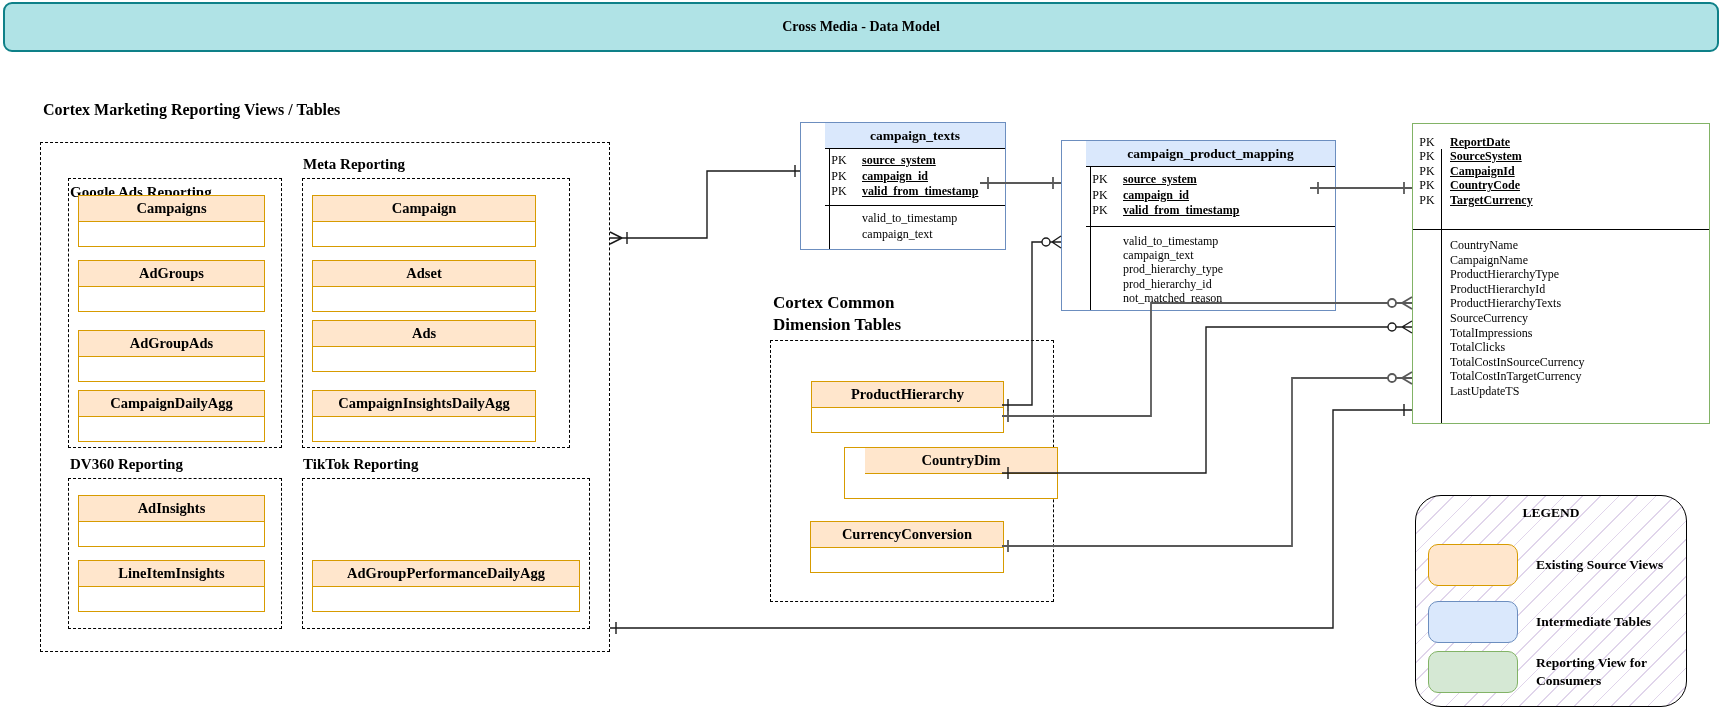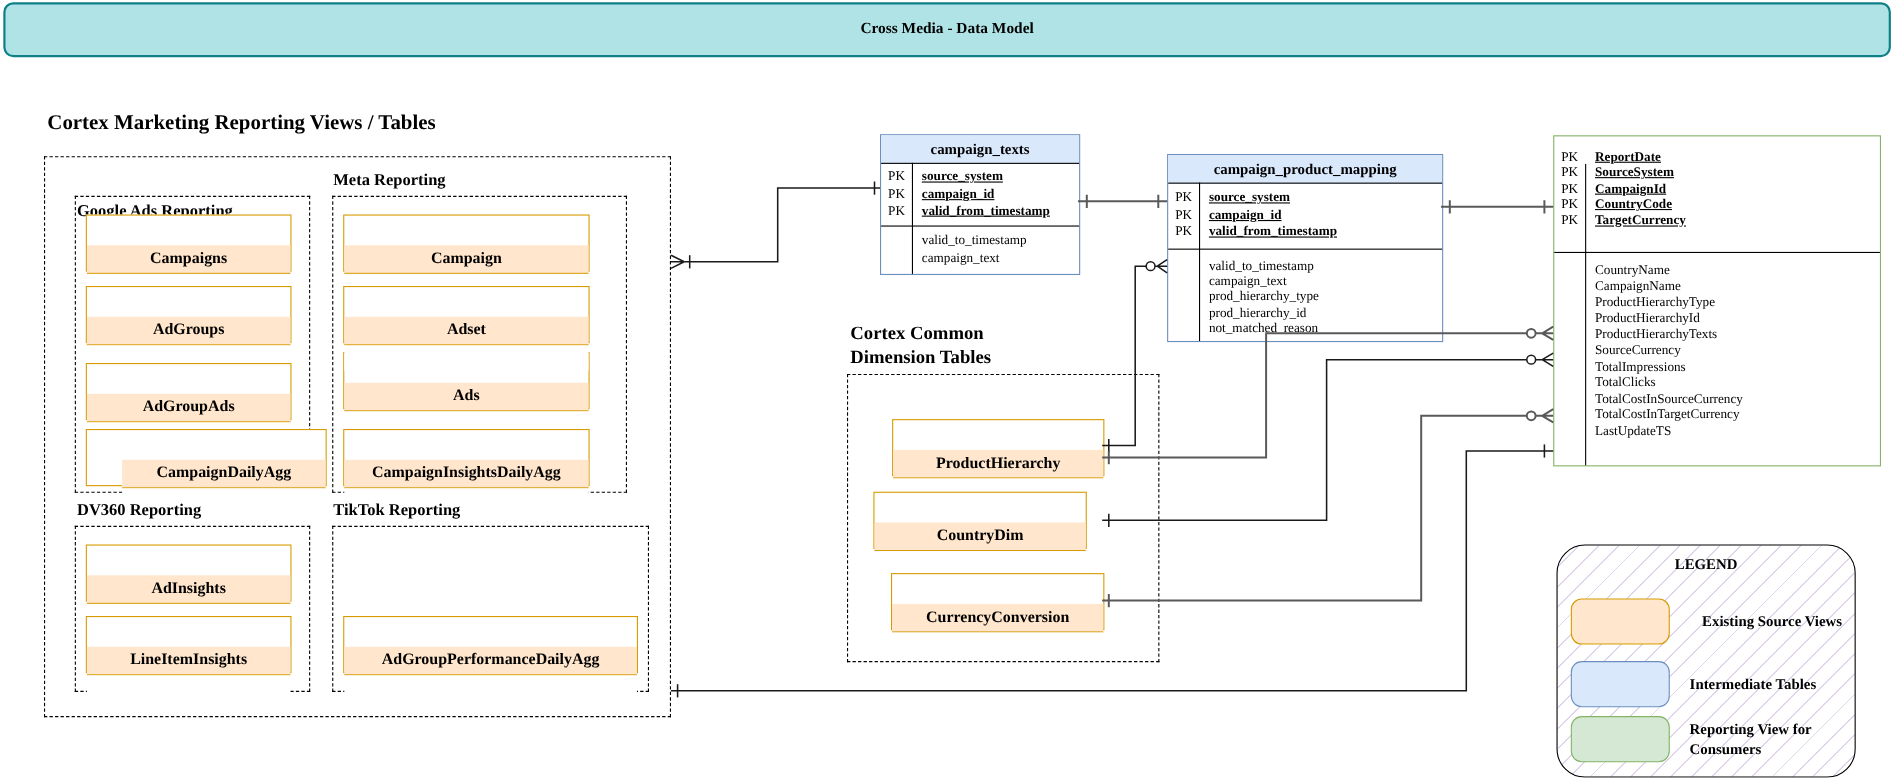--- a/index.html
+++ b/index.html
@@ -5,36 +5,36 @@
   html,body{margin:0;padding:0;background:#fff;}
   #canvas{position:relative;width:1721px;height:707px;overflow:hidden;
           font-family:Liberation Serif, serif;color:#000;background:#fff;}
 
   
   .banner{position:absolute;left:3px;top:2px;width:1712px;height:46px;border-radius:9px;
           background:var(--banner_fill);border:2px solid var(--banner_stroke);
           display:flex;align-items:center;justify-content:center;font-weight:bold;font-size:14px;}
 
   
-  .big-title{position:absolute;font-weight:bold;font-size:19px;white-space:nowrap;}
+  .big-title{position:absolute;font-weight:bold;font-size:16px;white-space:nowrap;}
   .grp-label{position:absolute;font-weight:bold;font-size:15px;white-space:nowrap;}
   .dim-title{position:absolute;font-weight:bold;font-size:17px;line-height:22px;white-space:nowrap;}
 
   
   .dash{position:absolute;border:1.6px dashed #000;}
 
   
   .src{position:absolute;height:50px;background:#fff;border:1.5px solid var(--source_stroke);}
   .src-hd{height:25px;background:var(--source_fill);border-bottom:1.5px solid var(--source_stroke);
-          display:flex;align-items:center;justify-content:center;font-weight:bold;font-size:14.5px;margin-top:27px;}
+          display:flex;align-items:center;justify-content:center;font-weight:bold;font-size:14.5px;}
   .src-bd{height:23px;background:#fff;}
 
   
   .er{position:absolute;background:#fff;border:1px solid #000;font-size:12px;}
-  .er-blue{border-color:var(--intermediate_stroke);}
+  .er-blue{border-color:var(--intermediate_stroke);padding-left:24px;}
   .er-green{border-color:var(--reporting_stroke);}
   .er-hd{height:25px;line-height:25px;text-align:center;font-weight:bold;font-size:13.5px;
          border-bottom:1px solid #000;}
   .er-blue .er-hd{background:var(--intermediate_fill);}
   .er-green .er-hd{background:var(--reporting_fill);}
   .er-vline{position:absolute;left:28px;top:25px;bottom:0;width:0;border-left:1px solid #000;}
   .er-row{display:flex;}
   .pkc{flex:0 0 28px;text-align:center;}
   .fld{padding-left:9px;white-space:nowrap;}
   .pkf{font-weight:bold;text-decoration:underline;}
@@ -79,21 +79,21 @@
     <div class="src-bd"></div>
   </div>
   <div class="src" style="left:78px;top:260px;width:185px;">
     <div class="src-hd">AdGroups</div>
     <div class="src-bd"></div>
   </div>
   <div class="src" style="left:78px;top:330px;width:185px;text-align:center;">
     <div class="src-hd">AdGroupAds</div>
     <div class="src-bd"></div>
   </div>
-  <div class="src" style="left:78px;top:390px;width:185px;padding-left:32px;">
+  <div class="src" style="left:78px;top:390px;width:185px;">
     <div class="src-hd">CampaignDailyAgg</div>
     <div class="src-bd"></div>
   </div>
 
   <div class="grp-label" style="left:303px;top:156px;">Meta Reporting</div>
   <div class="dash" style="left:302px;top:178px;width:266px;height:268px;"></div>
   <div class="src" style="left:312px;top:195px;width:222px;">
     <div class="src-hd">Campaign</div>
     <div class="src-bd"></div>
   </div>
@@ -275,32 +275,32 @@
 
   <div class="dim-title" style="left:773px;top:292px;">
     <div>Cortex Common</div>
     <div>Dimension Tables</div>
   </div>
   <div class="dash" style="left:770px;top:340px;width:282px;height:260px;"></div>
   <div class="src" style="left:811px;top:381px;width:191px;">
     <div class="src-hd">ProductHierarchy</div>
     <div class="src-bd"></div>
   </div>
-  <div class="src" style="left:794px;top:447px;width:192px;">
+  <div class="src" style="left:844px;top:447px;width:192px;padding-left:20px;">
     <div class="src-hd">CountryDim</div>
     <div class="src-bd"></div>
   </div>
   <div class="src" style="left:810px;top:521px;width:192px;">
     <div class="src-hd">CurrencyConversion</div>
     <div class="src-bd"></div>
   </div>
 
   <div class="legend">
     <div class="legend-title">LEGEND</div>
-    <div class="lg-row" style="top:48px;text-align:center;">
+    <div class="lg-row" style="top:48px;">
       <div class="lg-sw sw-orange"></div>
       <div class="lg-lbl">Existing Source Views</div>
     </div>
     <div class="lg-row" style="top:105px;">
       <div class="lg-sw sw-blue"></div>
       <div class="lg-lbl">Intermediate Tables</div>
     </div>
     <div class="lg-row" style="top:155px;">
       <div class="lg-sw sw-green"></div>
       <div class="lg-lbl">Reporting View for Consumers</div>

